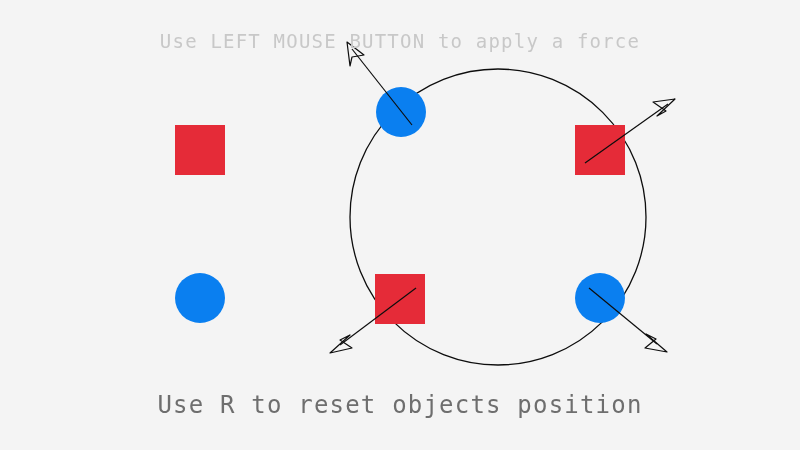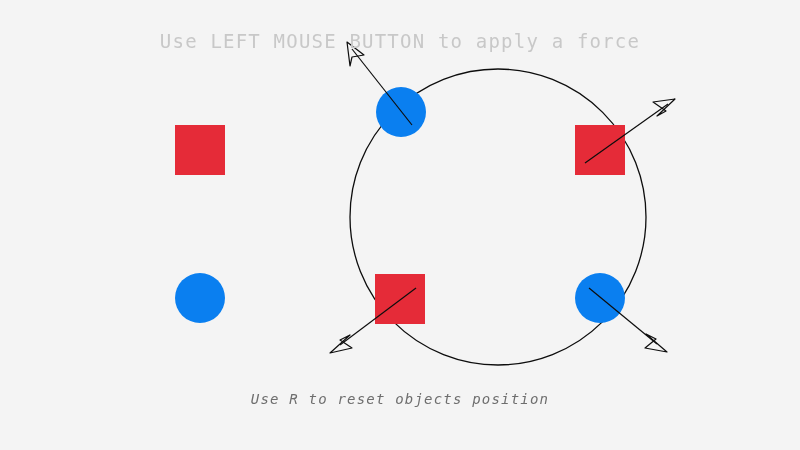--- a/index.html
+++ b/index.html
@@ -37,23 +37,22 @@
     white-space: nowrap;
     user-select: none;
   }
   #hint-top {
     top: 30px;
     font-size: 19px;
     color: #c8c8c8;
   }
   #hint-bottom {
     top: 391px;
-    font-size: 14px;
+    font-size: 24px;
     color: #6e6e6e;
-    font-style: italic;
   }
 </style>
 </head>
 <body style="background: rgb(244, 244, 244);">
 
 <div id="stage" style="background: rgb(244, 244, 244);">
 
   <svg id="scene-svg" viewBox="0 0 800 450" xmlns="http://www.w3.org/2000/svg">
 
     <circle cx="498" cy="217" r="148" fill="none" stroke="#0d0d0d" stroke-width="1.3"></circle>

